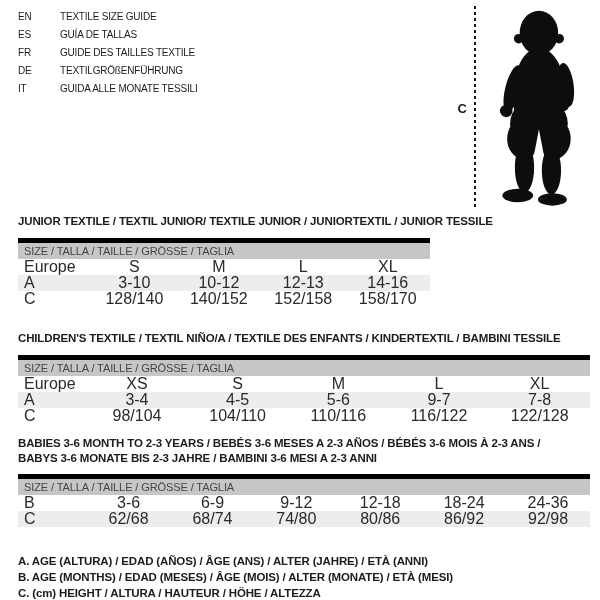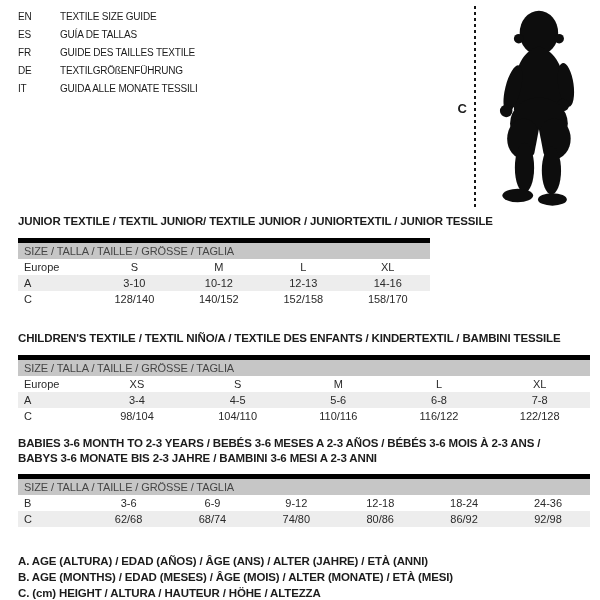--- a/index.html
+++ b/index.html
@@ -37,21 +37,21 @@
   table.size-table { border-collapse:collapse; table-layout:fixed; margin-top:9px; }
   table.t1 { width:412px; }
   table.t2 { width:572px; }
   table.t3 { width:572px; margin-top:8px; }
   .size-table th {
     background:#c6c6c6; color:#454545; font-weight:normal; font-size:11px;
     text-align:left; padding:2px 6px; border-top:5px solid #000000;
     letter-spacing:-0.1px; white-space:nowrap;
   }
   .size-table td {
-    font-size:11px; color:#2a2a2a; text-align:center; padding:1px 6px;
+    font-size:16px; color:#2a2a2a; text-align:center; padding:1px 6px;
     line-height:14px; white-space:nowrap;margin-left:36px;
   }
   .size-table td.lbl { text-align:left; }
   .size-table tr.shade td { background:#ededed; }
 
   
   .legend { margin-top:26px; }
   .legend-line {
     font-weight:bold; font-size:11.5px; line-height:16px; letter-spacing:-0.15px;
     white-space:nowrap;
@@ -161,21 +161,21 @@
         <td>S</td>
         <td>M</td>
         <td>L</td>
         <td>XL</td>
       </tr>
       <tr class="shade">
         <td class="lbl">A</td>
         <td>3-4</td>
         <td>4-5</td>
         <td>5-6</td>
-        <td>6-8</td>
+        <td>9-7</td>
         <td>7-8</td>
       </tr>
       <tr>
         <td class="lbl">C</td>
         <td>98/104</td>
         <td>104/110</td>
         <td>110/116</td>
         <td>116/122</td>
         <td>122/128</td>
       </tr>

